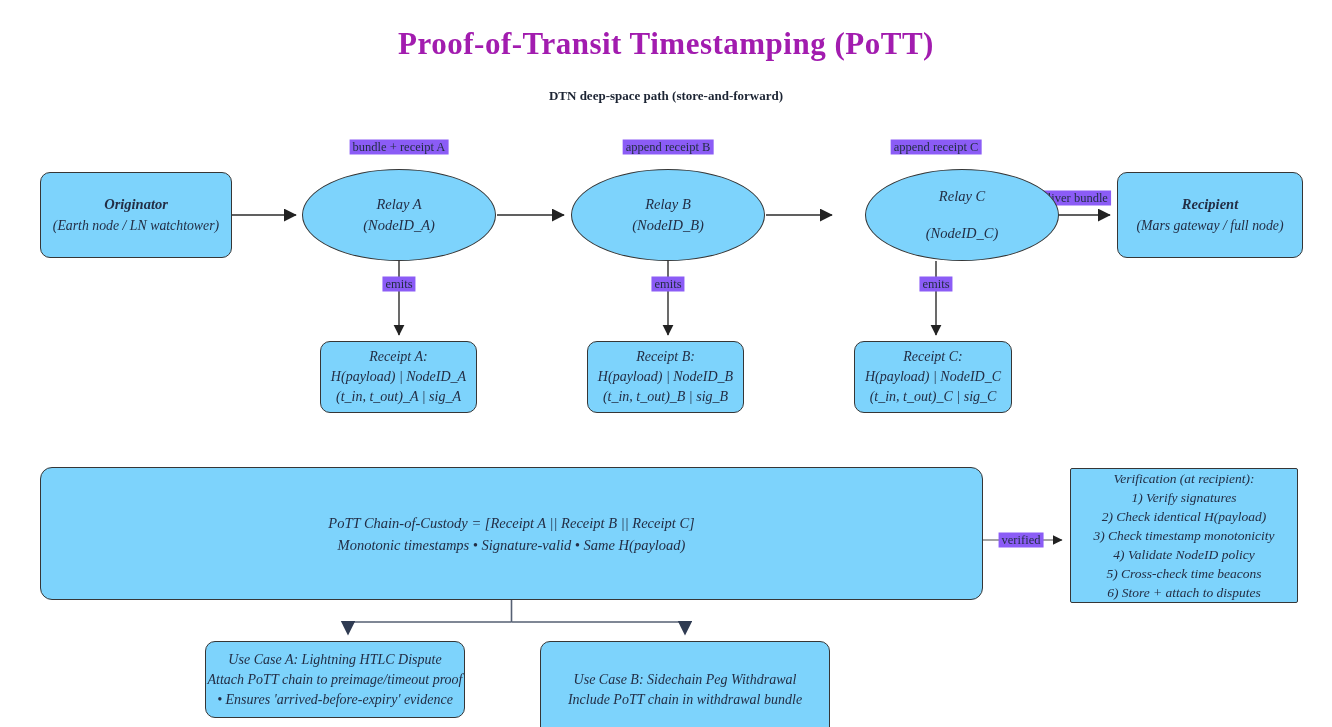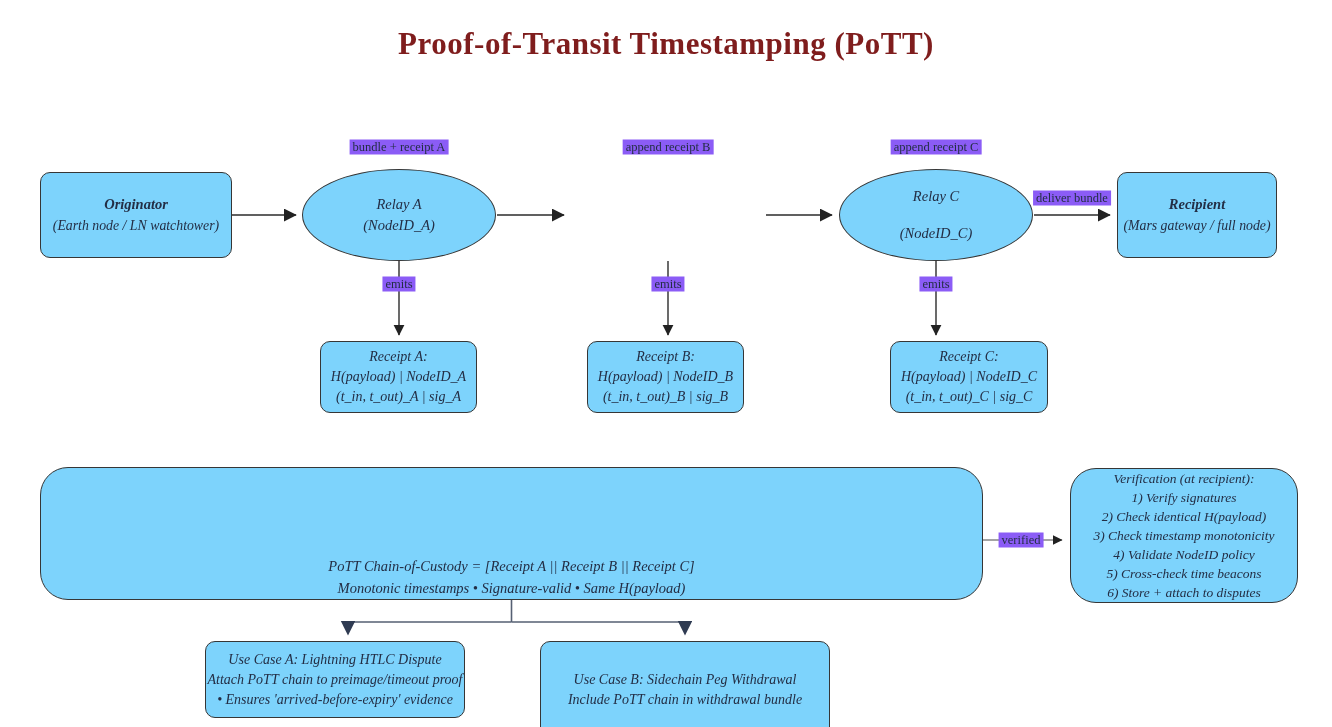--- a/index.html
+++ b/index.html
@@ -4,52 +4,52 @@
 <style>
   html,body{margin:0;padding:0;background:#ffffff;}
   .canvas{
     position:relative;width:1332px;height:727px;background:#ffffff;
     font-family:"Liberation Serif","DejaVu Serif",serif;color:#232e45;
     overflow:hidden;
   }
   .edges{position:absolute;left:0;top:0;}
   .title{
     position:absolute;left:0;top:26px;width:100%;text-align:center;
-    font-size:31px;font-weight:bold;color:#7f1d1d;letter-spacing:.5px;margin:0;
+    font-size:31px;font-weight:bold;color:#a21caf;letter-spacing:.5px;margin:0;
   }
   .subtitle{
     position:absolute;left:0;top:88px;width:100%;text-align:center;
     font-size:13px;font-weight:bold;color:#1c2433;
   }
   .node{
     position:absolute;background:#7dd3fc;border:1.4px solid #363636;
     display:flex;flex-direction:column;align-items:center;justify-content:center;
     text-align:center;box-sizing:border-box;font-style:italic;
   }
   .rect{border-radius:10px;}
   .ellipse{border-radius:50%;}
-  .big-radius{border-radius:28px;justify-content:flex-end;}
+  .big-radius{border-radius:12px;}
   .node-line{font-size:14.5px;line-height:21px;white-space:nowrap;}
   .small-line{font-size:14px;line-height:20px;white-space:nowrap;}
   .tiny-line{font-size:13.5px;line-height:19px;white-space:nowrap;}
   .bold{font-weight:bold;}
   .edge-label{
     position:absolute;font-size:12.5px;color:#232e45;background:#8b5cf6;
     padding:0 3px;transform:translate(-50%,-50%);white-space:nowrap;
   }
   #originator{left:40px;top:172px;width:192px;height:86px;}
   #relay-a{left:302px;top:169px;width:194px;height:92px;}
   #relay-b{left:571px;top:169px;width:194px;height:92px;}
-  #relay-c{left:839px;top:169px;width:194px;height:92px;gap:16px;}
-  #recipient{left:1117px;top:172px;width:160px;height:86px;align-items:center;}
+  #relay-c{left:865px;top:169px;width:194px;height:92px;gap:16px;}
+  #recipient{left:1117px;top:172px;width:186px;height:86px;align-items:center;}
   #receipt-a{left:320px;top:341px;width:157px;height:72px;}
   #receipt-b{left:587px;top:341px;width:157px;height:72px;}
-  #receipt-c{left:890px;top:341px;width:158px;height:72px;}
+  #receipt-c{left:854px;top:341px;width:158px;height:72px;}
   #custody{left:40px;top:467px;width:943px;height:133px;}
-  #verification{left:1070px;top:468px;width:228px;height:135px;border-radius:26px;}
+  #verification{left:1070px;top:468px;width:228px;height:135px;border-radius:2px;}
   #usecase-a{left:205px;top:641px;width:260px;height:77px;}
   #usecase-b{left:540px;top:641px;width:290px;height:98px;}
   #lbl-edge-a{left:399px;top:147px;}
   #lbl-edge-b{left:668px;top:147px;}
   #lbl-edge-c{left:936px;top:147px;}
   #lbl-deliver{left:1072px;top:198px;}
   #lbl-emits-a{left:399px;top:284px;}
   #lbl-emits-b{left:668px;top:284px;}
   #lbl-emits-c{left:936px;top:284px;}
   #lbl-verified{left:1021px;top:540px;}
@@ -80,40 +80,45 @@
     <path d="M936,261 V335" stroke="#2b2b2b" stroke-width="1.4" fill="none" marker-end="url(#mArrow)"></path>
 
     <path d="M983,540 H1062" stroke="#4a4a4a" stroke-width="1.2" fill="none" marker-end="url(#mArrow)"></path>
 
     <path d="M511.5,600 V622" stroke="#566073" stroke-width="1.6" fill="none"></path>
     <path d="M511.5,622 H348 V633" stroke="#566073" stroke-width="1.6" fill="none" marker-end="url(#mBranch)"></path>
     <path d="M511.5,622 H685 V633" stroke="#566073" stroke-width="1.6" fill="none" marker-end="url(#mBranch)"></path>
   </svg>
 
   <h1 class="title">Proof-of-Transit Timestamping (PoTT)</h1>
+  <div class="subtitle">DTN deep-space path (store-and-forward)</div>
 
   <div class="edge-label" id="lbl-edge-a">bundle + receipt A</div>
   <div class="edge-label" id="lbl-edge-b">append receipt B</div>
   <div class="edge-label" id="lbl-edge-c">append receipt C</div>
   <div class="edge-label" id="lbl-deliver">deliver bundle</div>
   <div class="edge-label" id="lbl-emits-a">emits</div>
   <div class="edge-label" id="lbl-emits-b">emits</div>
   <div class="edge-label" id="lbl-emits-c">emits</div>
   <div class="edge-label" id="lbl-verified">verified</div>
 
   <div class="node rect" id="originator">
     <div class="node-line bold">Originator</div>
     <div class="node-line" style="font-size:13.8px">(Earth node / LN watchtower)</div>
   </div>
 
   <div class="node ellipse" id="relay-a">
     <div class="node-line">Relay A</div>
     <div class="node-line">(NodeID_A)</div>
   </div>
 
+  <div class="node ellipse" id="relay-b">
+    <div class="node-line">Relay B</div>
+    <div class="node-line">(NodeID_B)</div>
+  </div>
 
   <div class="node ellipse" id="relay-c">
     <div class="node-line">Relay C</div>
     <div class="node-line">(NodeID_C)</div>
   </div>
 
   <div class="node rect" id="recipient">
     <div class="node-line bold">Recipient</div>
     <div class="node-line" style="font-size:13.8px">(Mars gateway / full node)</div>
   </div>

